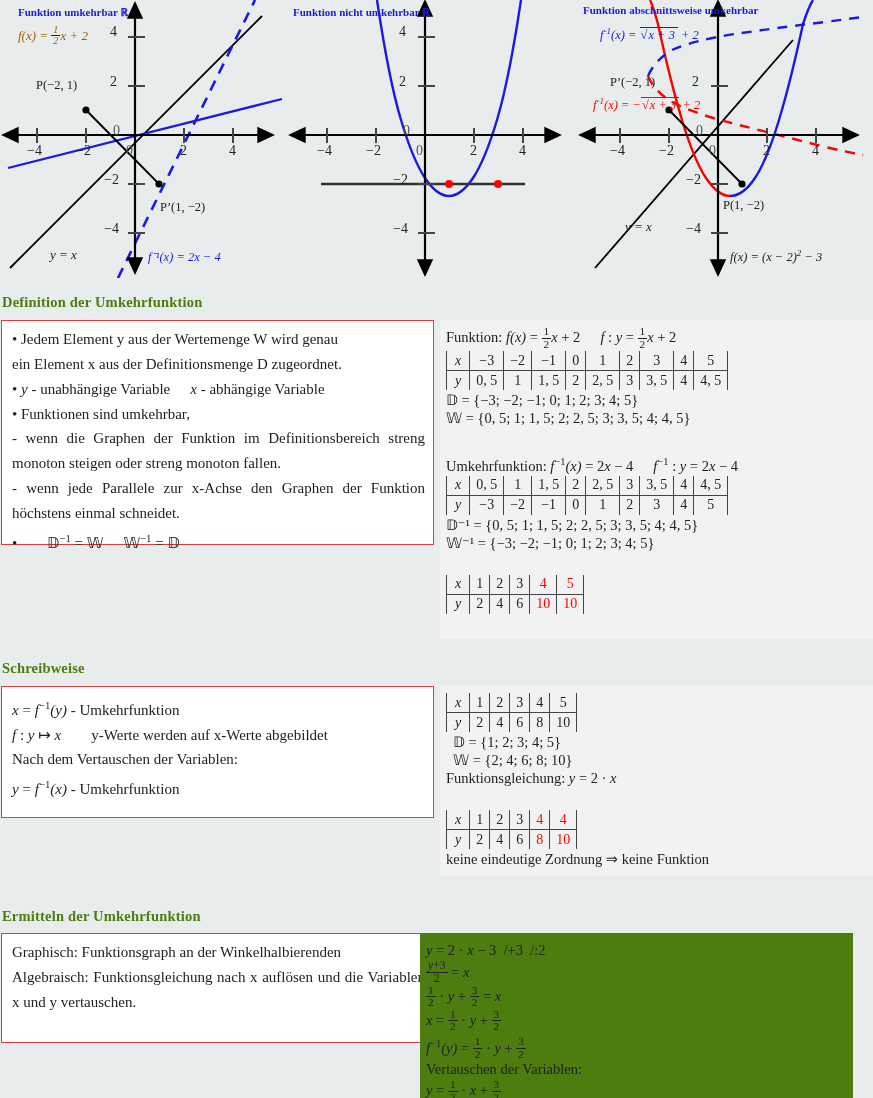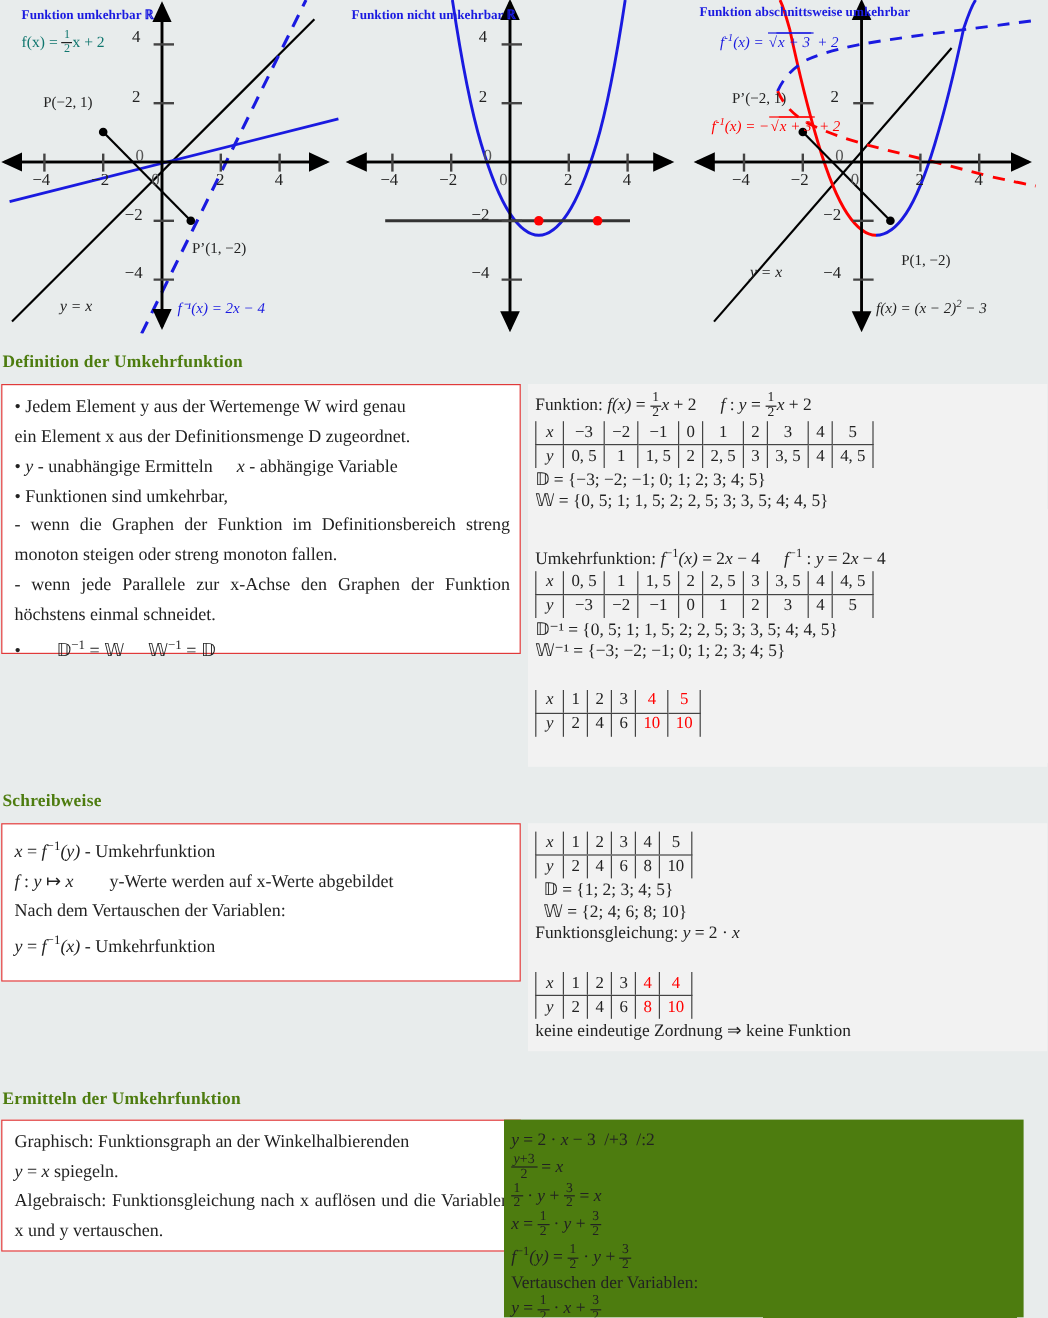--- a/index.html
+++ b/index.html
@@ -119,21 +119,21 @@
         <line x1="128" y1="37" x2="145" y2="37" stroke="#444" stroke-width="2"></line>
         <line x1="128" y1="86" x2="145" y2="86" stroke="#444" stroke-width="2"></line>
         <line x1="128" y1="184" x2="145" y2="184" stroke="#444" stroke-width="2"></line>
         <line x1="128" y1="233" x2="145" y2="233" stroke="#444" stroke-width="2"></line>
 
         <line x1="86" y1="110" x2="159" y2="184" stroke="#000" stroke-width="1.8"></line>
         <circle cx="86" cy="110" r="3.6" fill="#000"></circle>
         <circle cx="159" cy="184" r="3.6" fill="#000"></circle>
       </svg>
       <div style="position:absolute;left:18px;top:4px;color:#1a1ae0;font-weight:bold;font-size:11px;">Funktion umkehrbar ℝ</div>
-      <div style="position:absolute;left:18px;top:25px;color:#0f766e;font-size:13px;">f(x) = <span class="frac"><span class="num">1</span><span>2</span></span>x + 2</div>
+      <div style="position:absolute;left:18px;top:25px;color:#a16207;font-size:13px;font-style:italic;">f(x) = <span class="frac"><span class="num">1</span><span>2</span></span>x + 2</div>
       <div style="position:absolute;left:36px;top:78px;font-size:12.5px;">P(−2, 1)</div>
       <div style="position:absolute;left:160px;top:200px;font-size:12.5px;">P’(1, −2)</div>
       <div style="position:absolute;left:50px;top:247px;font-size:13px;font-style:italic;">y = x</div>
       <div style="position:absolute;left:148px;top:248px;color:#1a1ae0;font-size:12.5px;font-style:italic;">f⁻¹(x) = 2x − 4</div>
       <div style="position:absolute;left:110px;top:24px;font-size:14px;">4</div>
       <div style="position:absolute;left:110px;top:74px;font-size:14px;">2</div>
       <div style="position:absolute;left:104px;top:172px;font-size:14px;">−2</div>
       <div style="position:absolute;left:104px;top:221px;font-size:14px;">−4</div>
       <div style="position:absolute;left:27px;top:143px;font-size:14px;">−4</div>
       <div style="position:absolute;left:76px;top:143px;font-size:14px;">−2</div>
@@ -205,21 +205,21 @@
         <line x1="136" y1="233" x2="153" y2="233" stroke="#444" stroke-width="2"></line>
 
         <line x1="94" y1="110" x2="167" y2="184" stroke="#000" stroke-width="1.8"></line>
         <circle cx="94" cy="110" r="3.6" fill="#000"></circle>
         <circle cx="167" cy="184" r="3.6" fill="#000"></circle>
       </svg>
       <div style="position:absolute;left:8px;top:4px;color:#1a1ae0;font-weight:bold;font-size:11px;">Funktion abschnittsweise umkehrbar</div>
       <div style="position:absolute;left:25px;top:26px;color:#1a1ae0;font-size:12.5px;font-style:italic;">f<sup class="inv">-1</sup>(x) = <span class="sqrt">√<span style="border-top:1px solid #1a1ae0;padding:0 1px;">x + 3</span></span> + 2</div>
       <div style="position:absolute;left:18px;top:96px;color:#ff0000;font-size:12.5px;font-style:italic;">f<sup class="inv">-1</sup>(x) = −<span class="sqrt">√<span style="border-top:1px solid #ff0000;padding:0 1px;">x + 3</span></span> + 2</div>
       <div style="position:absolute;left:35px;top:75px;font-size:12.5px;">P’(−2, 1)</div>
-      <div style="position:absolute;left:176px;top:198px;font-size:12.5px;margin-top:12px;">P(1, −2)</div>
+      <div style="position:absolute;left:148px;top:198px;font-size:12.5px;">P(1, −2)</div>
       <div style="position:absolute;left:50px;top:219px;font-size:13px;font-style:italic;">y = x</div>
       <div style="position:absolute;left:155px;top:248px;font-size:12.5px;font-style:italic;text-align:center;">f(x) = (x − 2)<sup style="font-size:.72em">2</sup> − 3</div>
       <div style="position:absolute;left:117px;top:74px;font-size:14px;">2</div>
       <div style="position:absolute;left:111px;top:172px;font-size:14px;">−2</div>
       <div style="position:absolute;left:111px;top:221px;font-size:14px;">−4</div>
       <div style="position:absolute;left:35px;top:143px;font-size:14px;">−4</div>
       <div style="position:absolute;left:84px;top:143px;font-size:14px;">−2</div>
       <div style="position:absolute;left:188px;top:143px;font-size:14px;">2</div>
       <div style="position:absolute;left:237px;top:143px;font-size:14px;">4</div>
       <div style="position:absolute;left:121px;top:123px;font-size:14px;color:#555;">0</div>
@@ -228,21 +228,21 @@
   </div>
 
   <div class="sec-head" style="left:2px;top:294px;">Definition der Umkehrfunktion</div>
 
   <div class="redbox" style="left:1px;top:320px;width:433px;height:225px;">
     <div class="ln just" style="line-height:25px;">
       <span>• Jedem Element y aus der Wertemenge W wird genau</span><br>
       <span>ein Element x aus der Definitionsmenge D zugeordnet.</span>
     </div>
     <div class="ln">
-      <span>• </span><span class="mono-i">y</span><span> - unabhängige Ermitteln</span><span class="spacer"></span><span class="mono-i">x</span><span> - abhängige Variable</span>
+      <span>• </span><span class="mono-i">y</span><span> - unabhängige Variable</span><span class="spacer"></span><span class="mono-i">x</span><span> - abhängige Variable</span>
     </div>
     <div class="ln">• Funktionen sind umkehrbar,</div>
     <div class="ln just" style="line-height:25px;">- wenn die Graphen der Funktion im Definitionsbereich streng monoton steigen oder streng monoton fallen.</div>
     <div class="ln just" style="line-height:25px;">- wenn jede Parallele zur x-Achse den Graphen der Funktion höchstens einmal schneidet.</div>
     <div class="ln">
       <span>•</span>
       <span style="display:inline-block;width:26px;"></span>𝔻<sup class="inv">−1</sup> = 𝕎<span class="spacer"></span>𝕎<sup class="inv">−1</sup> = 𝔻
     </div>
   </div>
 
@@ -407,23 +407,20 @@
       </tr>
     </tbody>
       </table>
     <div class="rtext">keine eindeutige Zordnung ⇒ keine Funktion</div>
   </div>
 
   <div class="sec-head" style="left:2px;top:908px;">Ermitteln der Umkehrfunktion</div>
 
   <div class="redbox" style="left:1px;top:933px;width:433px;height:110px;">
     <div class="ln">Graphisch: Funktionsgraph an der Winkelhalbierenden</div>
-    <div class="ln">
-      <span class="mono-i">y</span> = <span class="mono-i">x</span><span> spiegeln.</span>
-    </div>
     <div class="ln just" style="line-height:25px;">Algebraisch: Funktionsgleichung nach x auflösen und die Variablen x und y vertauschen.</div>
   </div>
 
   <div class="rpanel" style="left:420px;top:933px;width:433px;height:165px;background:#4d7c0f;padding:8px 4px 0 6px;">
     <div class="rtext" style="line-height:19px;">
       <span class="mono-i">y</span> = 2 · <span class="mono-i">x</span> − 3&nbsp; /+3&nbsp; /:2
     </div>
     <div class="rtext" style="line-height:21px;">
       <span class="frac" style="font-size:.8em;"><span class="num"><span class="mono-i">y</span>+3</span><span>2</span></span> = <span class="mono-i">x</span>
     </div>

